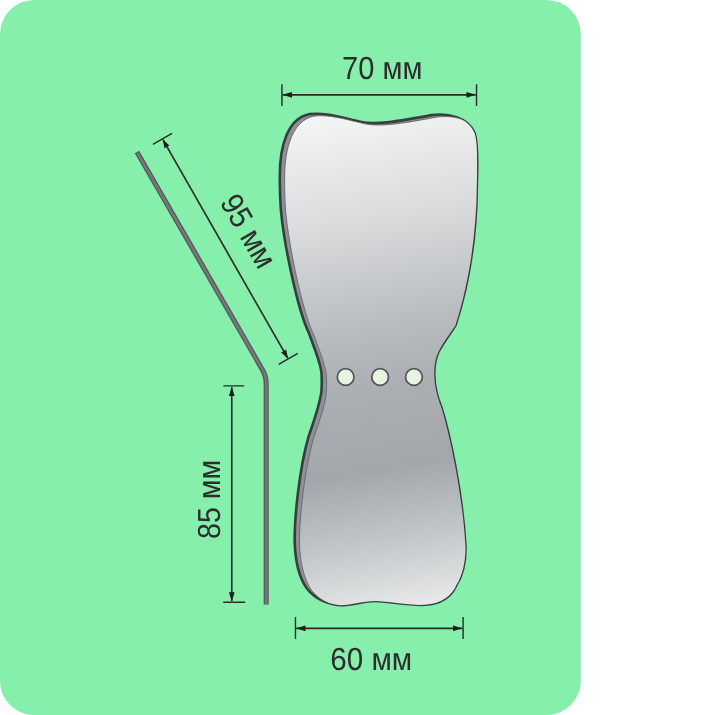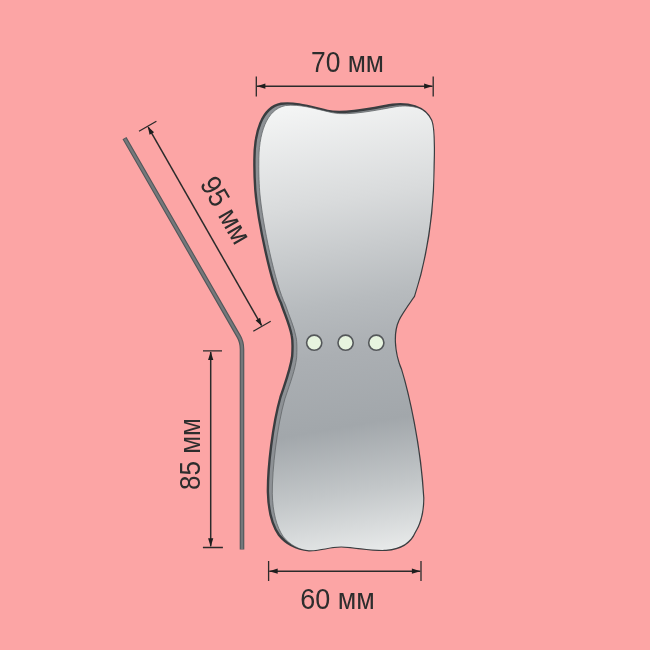--- a/index.html
+++ b/index.html
@@ -1,16 +1,16 @@
 <!DOCTYPE html>
 <html><head>
 <meta charset="utf-8">
 <style>
   html,body{margin:0;padding:0;background:#ffffff;}
-  .wrap{width:650px;height:650px;position:relative;background:#fca5a5;overflow:hidden;filter:blur(0.6px);}
+  .wrap{width:528px;height:650px;position:relative;background:#86efac;overflow:hidden;filter:blur(0.6px);border-radius:31px;}
   text{font-family:"Liberation Sans",sans-serif;fill:#2d2d2d;}
 </style>
 </head>
 <body>
 <div class="wrap">
 <svg width="650" height="650" viewBox="0 0 650 650" xmlns="http://www.w3.org/2000/svg">
   <defs>
     <path id="mshape" d="M 254.4,162
       C 254,132 262,107.5 281,103.8
       C 295,101.9 311,107 327.5,110.8

